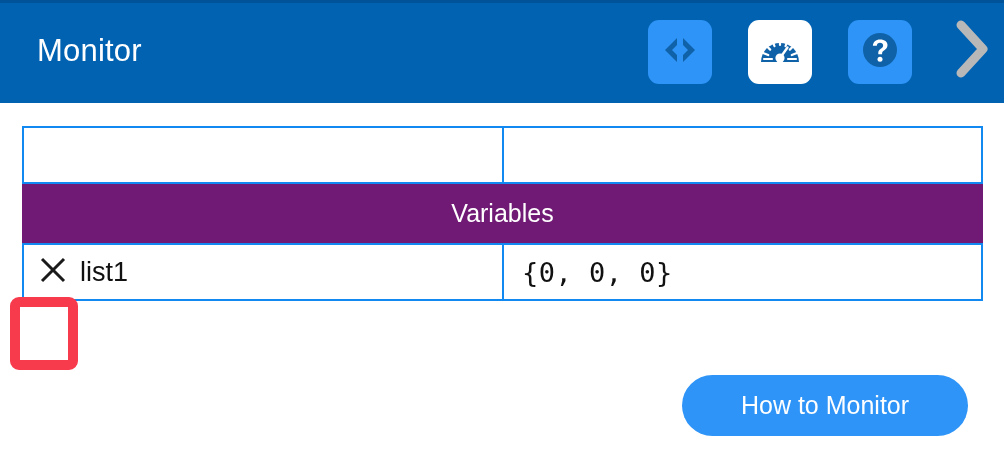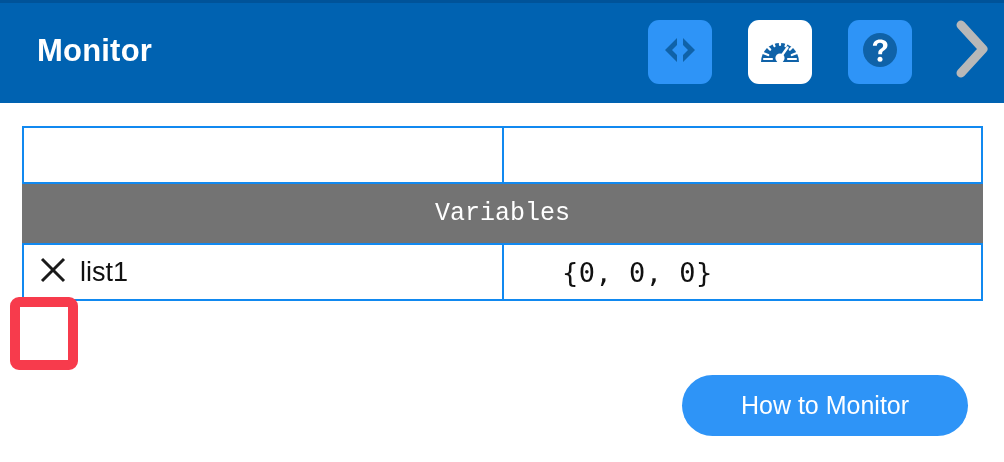--- a/index.html
+++ b/index.html
@@ -32,21 +32,21 @@
     width: 100%;
     height: 3px;
     background: #005399;
   }
   #page-title {
     position: absolute;
     left: 37px;
     top: 30px;
     font-size: 31px;
     color: #ffffff;
-    font-weight: 700;
+    font-weight: 400;
     letter-spacing: 0.2px;
     line-height: 42px;
   }
 
   
   .hdr-btn {
     position: absolute;
     top: 20px;
     width: 64px;
     height: 64px;
@@ -83,29 +83,28 @@
     height: 59px;
     display: flex;
     align-items: center;
     justify-content: center;
     font-size: 25px;
     color: #ffffff;
     font-weight: 400;
     box-sizing: border-box;
   }
   #sensors-header  { background: #4FC3E8; }
-  #variables-header{ background: #737373; font-family: Liberation Mono, monospace; }
+  #variables-header{ background: #701a75; }
 
   .data-row {
     display: flex;
     height: 58px;
     border: 2px solid #1189F0;
     box-sizing: border-box;
     background: #ffffff;
-    gap: 40px;
   }
   .cell-name {
     width: 480px;
     box-sizing: border-box;
     border-right: 2px solid #1189F0;
     display: flex;
     align-items: center;
     padding-left: 10px;
     overflow: hidden;
   }

